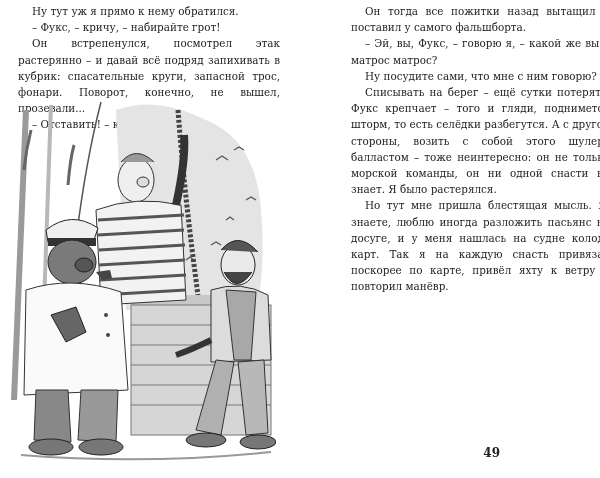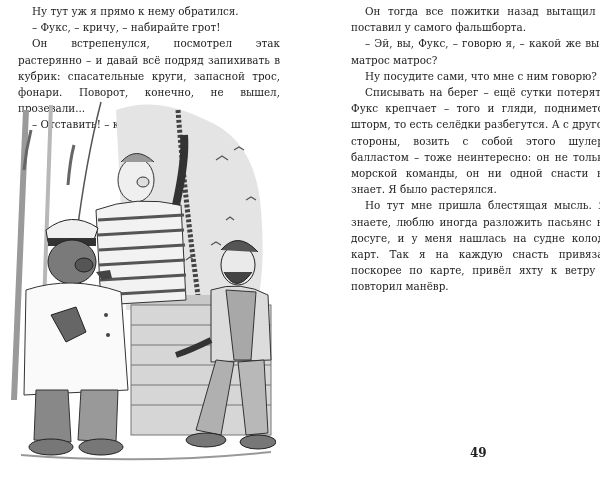--- a/index.html
+++ b/index.html
@@ -6,21 +6,21 @@
   body { width: 600px; height: 478px; position: relative; overflow: hidden;
          font-family: "DejaVu Serif", "Liberation Serif", serif; color: #222; }
   .page { position: absolute; top: 0; }
   .page-left { left: 0; width: 300px; height: 478px; }
   .page-right { left: 300px; width: 300px; height: 340px; }
   .col { position: absolute; font-size: 10.4px; line-height: 16.2px; text-align: justify; margin-left: 12px; }
   .page-left .col { left: 6px; top: 3px; width: 262px; }
   .page-right .col { left: 39px; top: 3px; width: 259px; }
   .p { margin: 0; text-indent: 14px; }
   .illus { position: absolute; left: 6px; top: 100px; width: 270px; height: 370px; }
-  .pagenum { position: absolute; left: 470px; top: 446px; width: 30px; text-align: left;
+  .pagenum { position: absolute; left: 470px; top: 446px; width: 30px; text-align: right;
              font-size: 12px; font-weight: bold; color: #222; }
 </style>
 </head>
 <body>
 
 <div class="page page-left">
   <div class="col">
     <p class="p">Ну тут уж я прямо к нему обратился.</p>
     <p class="p">– Фукс, – кричу, – набирайте грот!</p>
     <p class="p">Он встрепенулся, посмотрел этак растерянно – и давай всё подряд запихивать в кубрик: спасательные круги, запасной трос, фонари. Поворот, конечно, не вышел, прозевали...</p>

